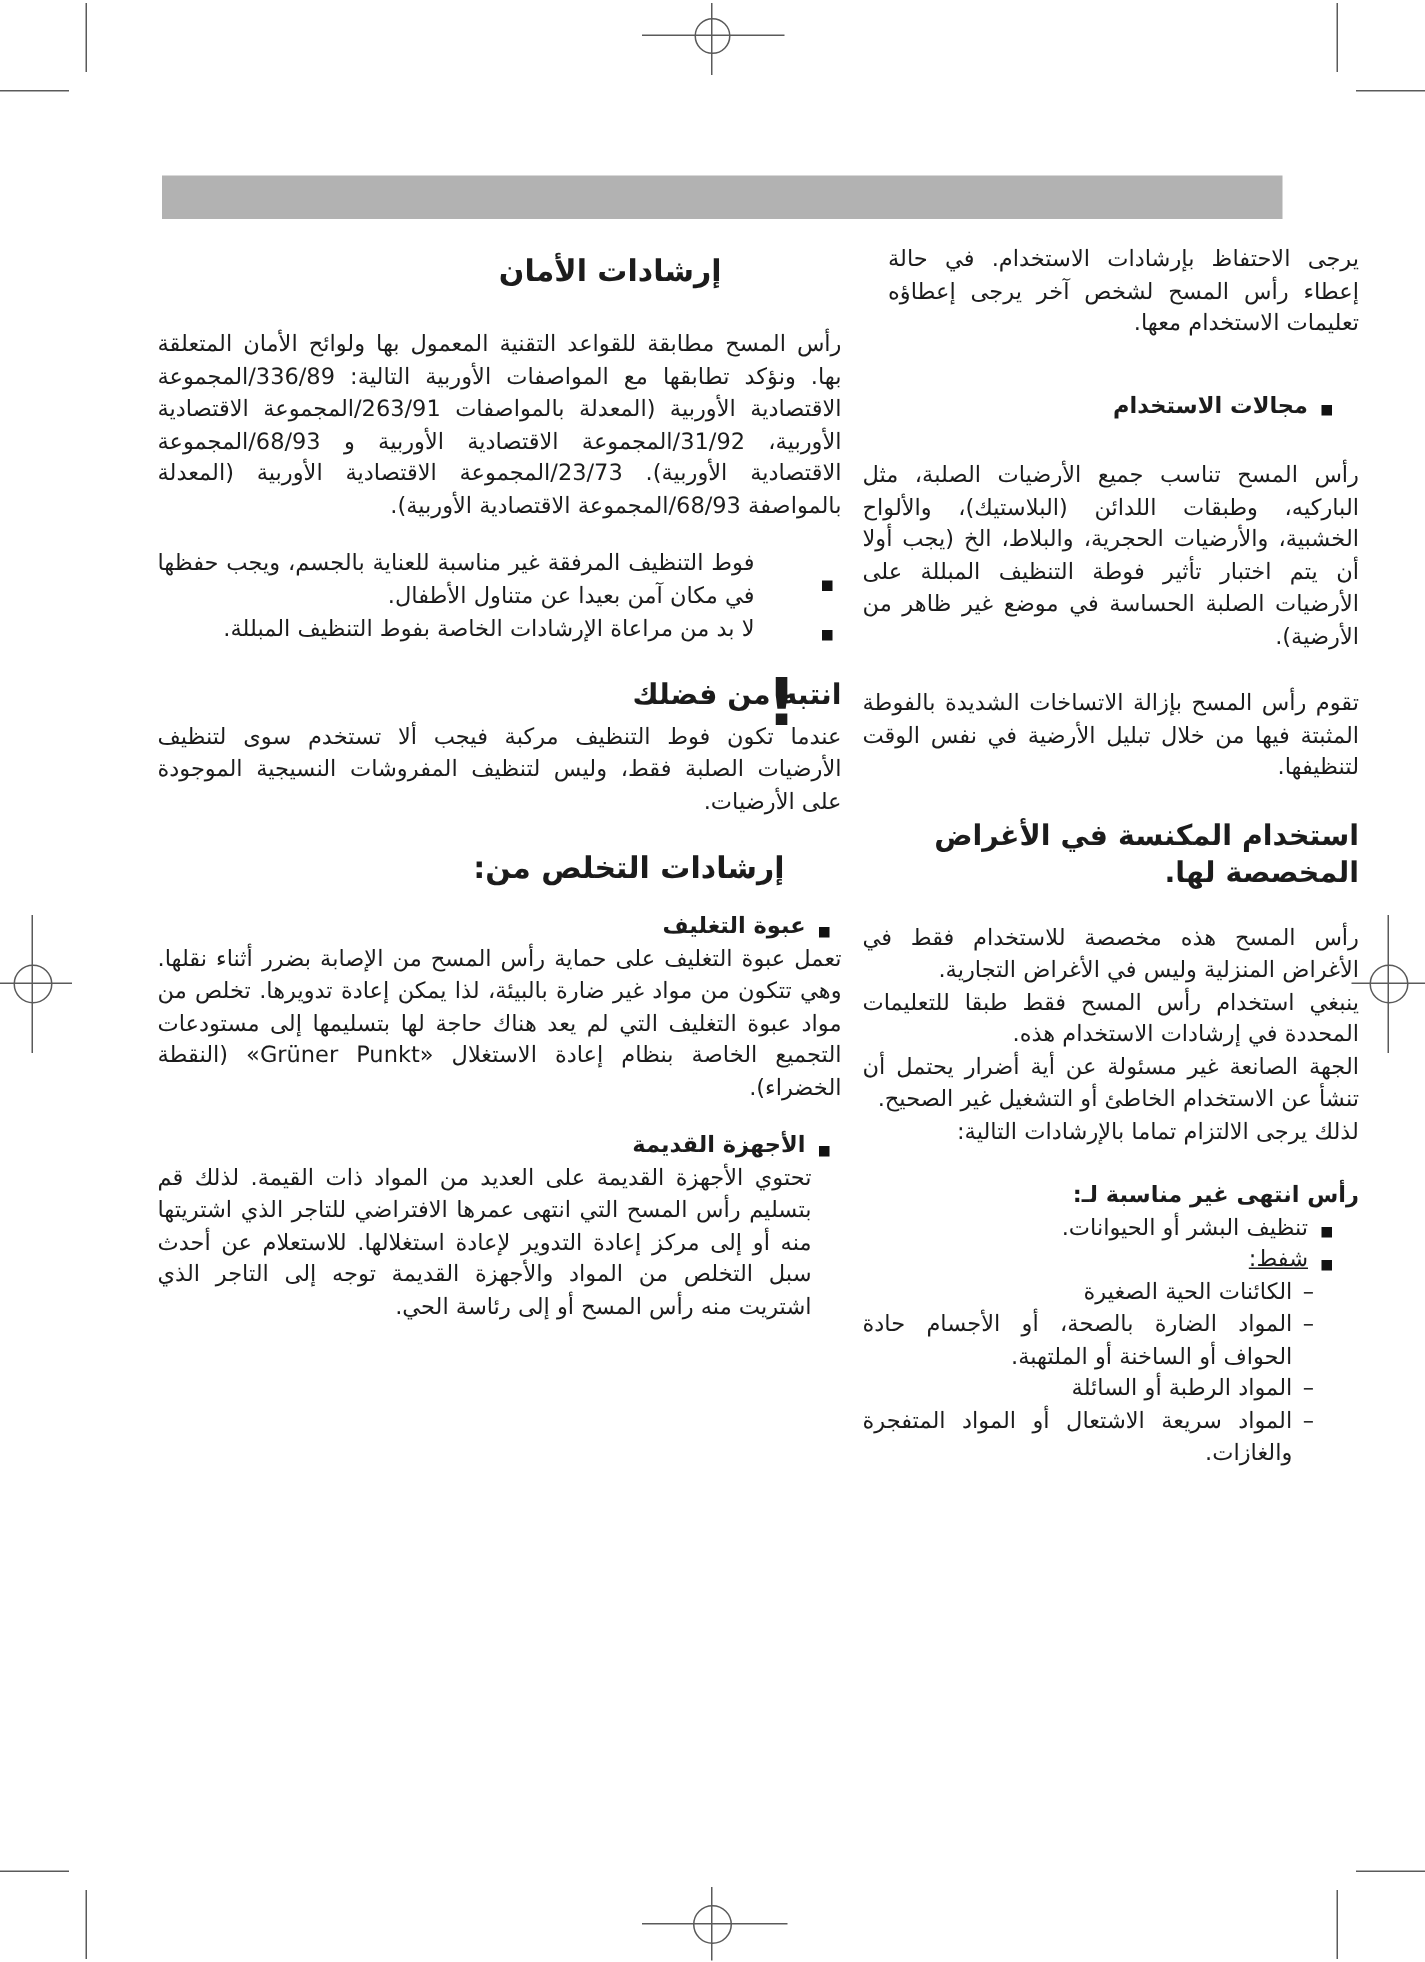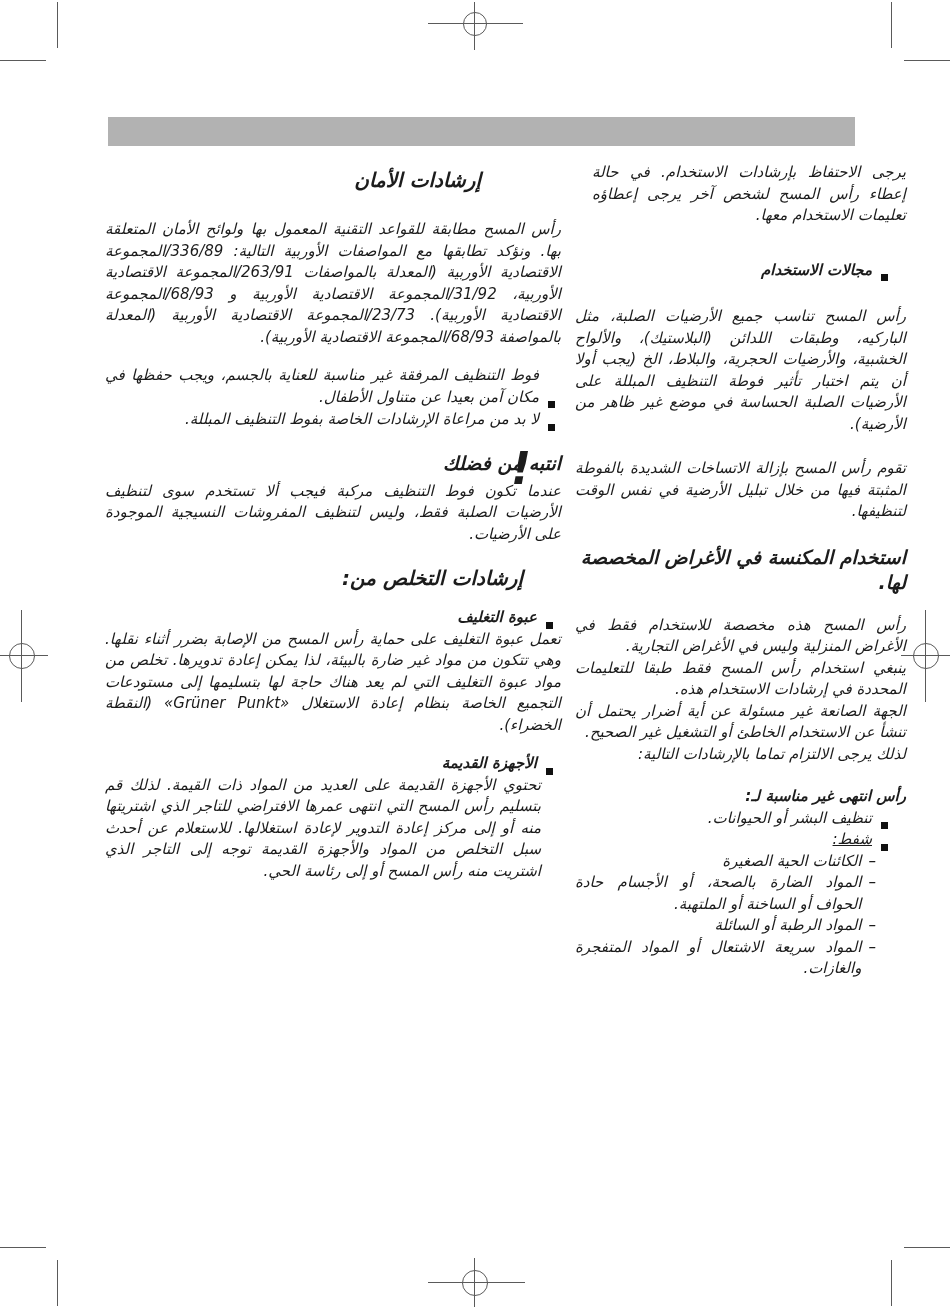--- a/index.html
+++ b/index.html
@@ -15,42 +15,42 @@
   .circle {
     position: absolute; border: 1px solid #5a5a5a; border-radius: 50%;
     background: transparent;
   }
   #header-bar {
     position: absolute; left: 108px; top: 117px; width: 747px; height: 29px;
     background: #b2b2b2;
   }
   .col {
     position: absolute; direction: rtl; text-align: right;
-    font-size: 15px; line-height: 21.5px; font-style: italic;
+    font-size: 15px; line-height: 21.5px;
   }
   #col-left  { left: 105px; top: 168px; width: 456px; }
   #col-right { left: 575px; top: 162px; width: 331px; }
   .just { text-align: justify; text-justify: inter-word; margin: 0; }
   p { margin: 0; }
   h1, h2, h3 { margin: 0; font-weight: bold; }
   .h-main { font-size: 20px; line-height: 24px; }
   .h-sub  { font-size: 19px; line-height: 25px; }
-  .brow { display: flex; align-items: flex-end; }
+  .brow { display: flex; align-items: center; }
   .sq {
     flex: 0 0 auto; width: 7px; height: 7px; background: #111;
     margin-top: 7px; margin-left: 9px;
   }
   .dashrow { display: flex; align-items: flex-start; }
   .dash-mark { flex: 0 0 auto; margin-left: 7px; }
   .bold { font-weight: bold; }
   .under { text-decoration: underline; }
   
   #safety-title { margin-right: 80px; margin-bottom: 27px; }
   #conformity-paragraph { margin-bottom: 17px; }
-  .lc-bullet { padding-right: 6px; margin-bottom: 1px; }
+  .lc-bullet { padding-right: 6px; margin-bottom: 1px; gap: 36px; }
   #attention-block { position: relative; margin-top: 20px; }
   #attention-mark {
     position: absolute; right: 30px; top: -4px;
     font-size: 44px; font-weight: bold; line-height: 1;
   }
   #attention-title { font-size: 19px; line-height: 24px; }
   #attention-body { margin-top: 6px; }
   #disposal-title { margin-top: 21px; margin-right: 38px; margin-bottom: 17px; }
   .disposal-item-title { padding-right: 8px; }
   #packaging-body { margin-bottom: 17px; }

